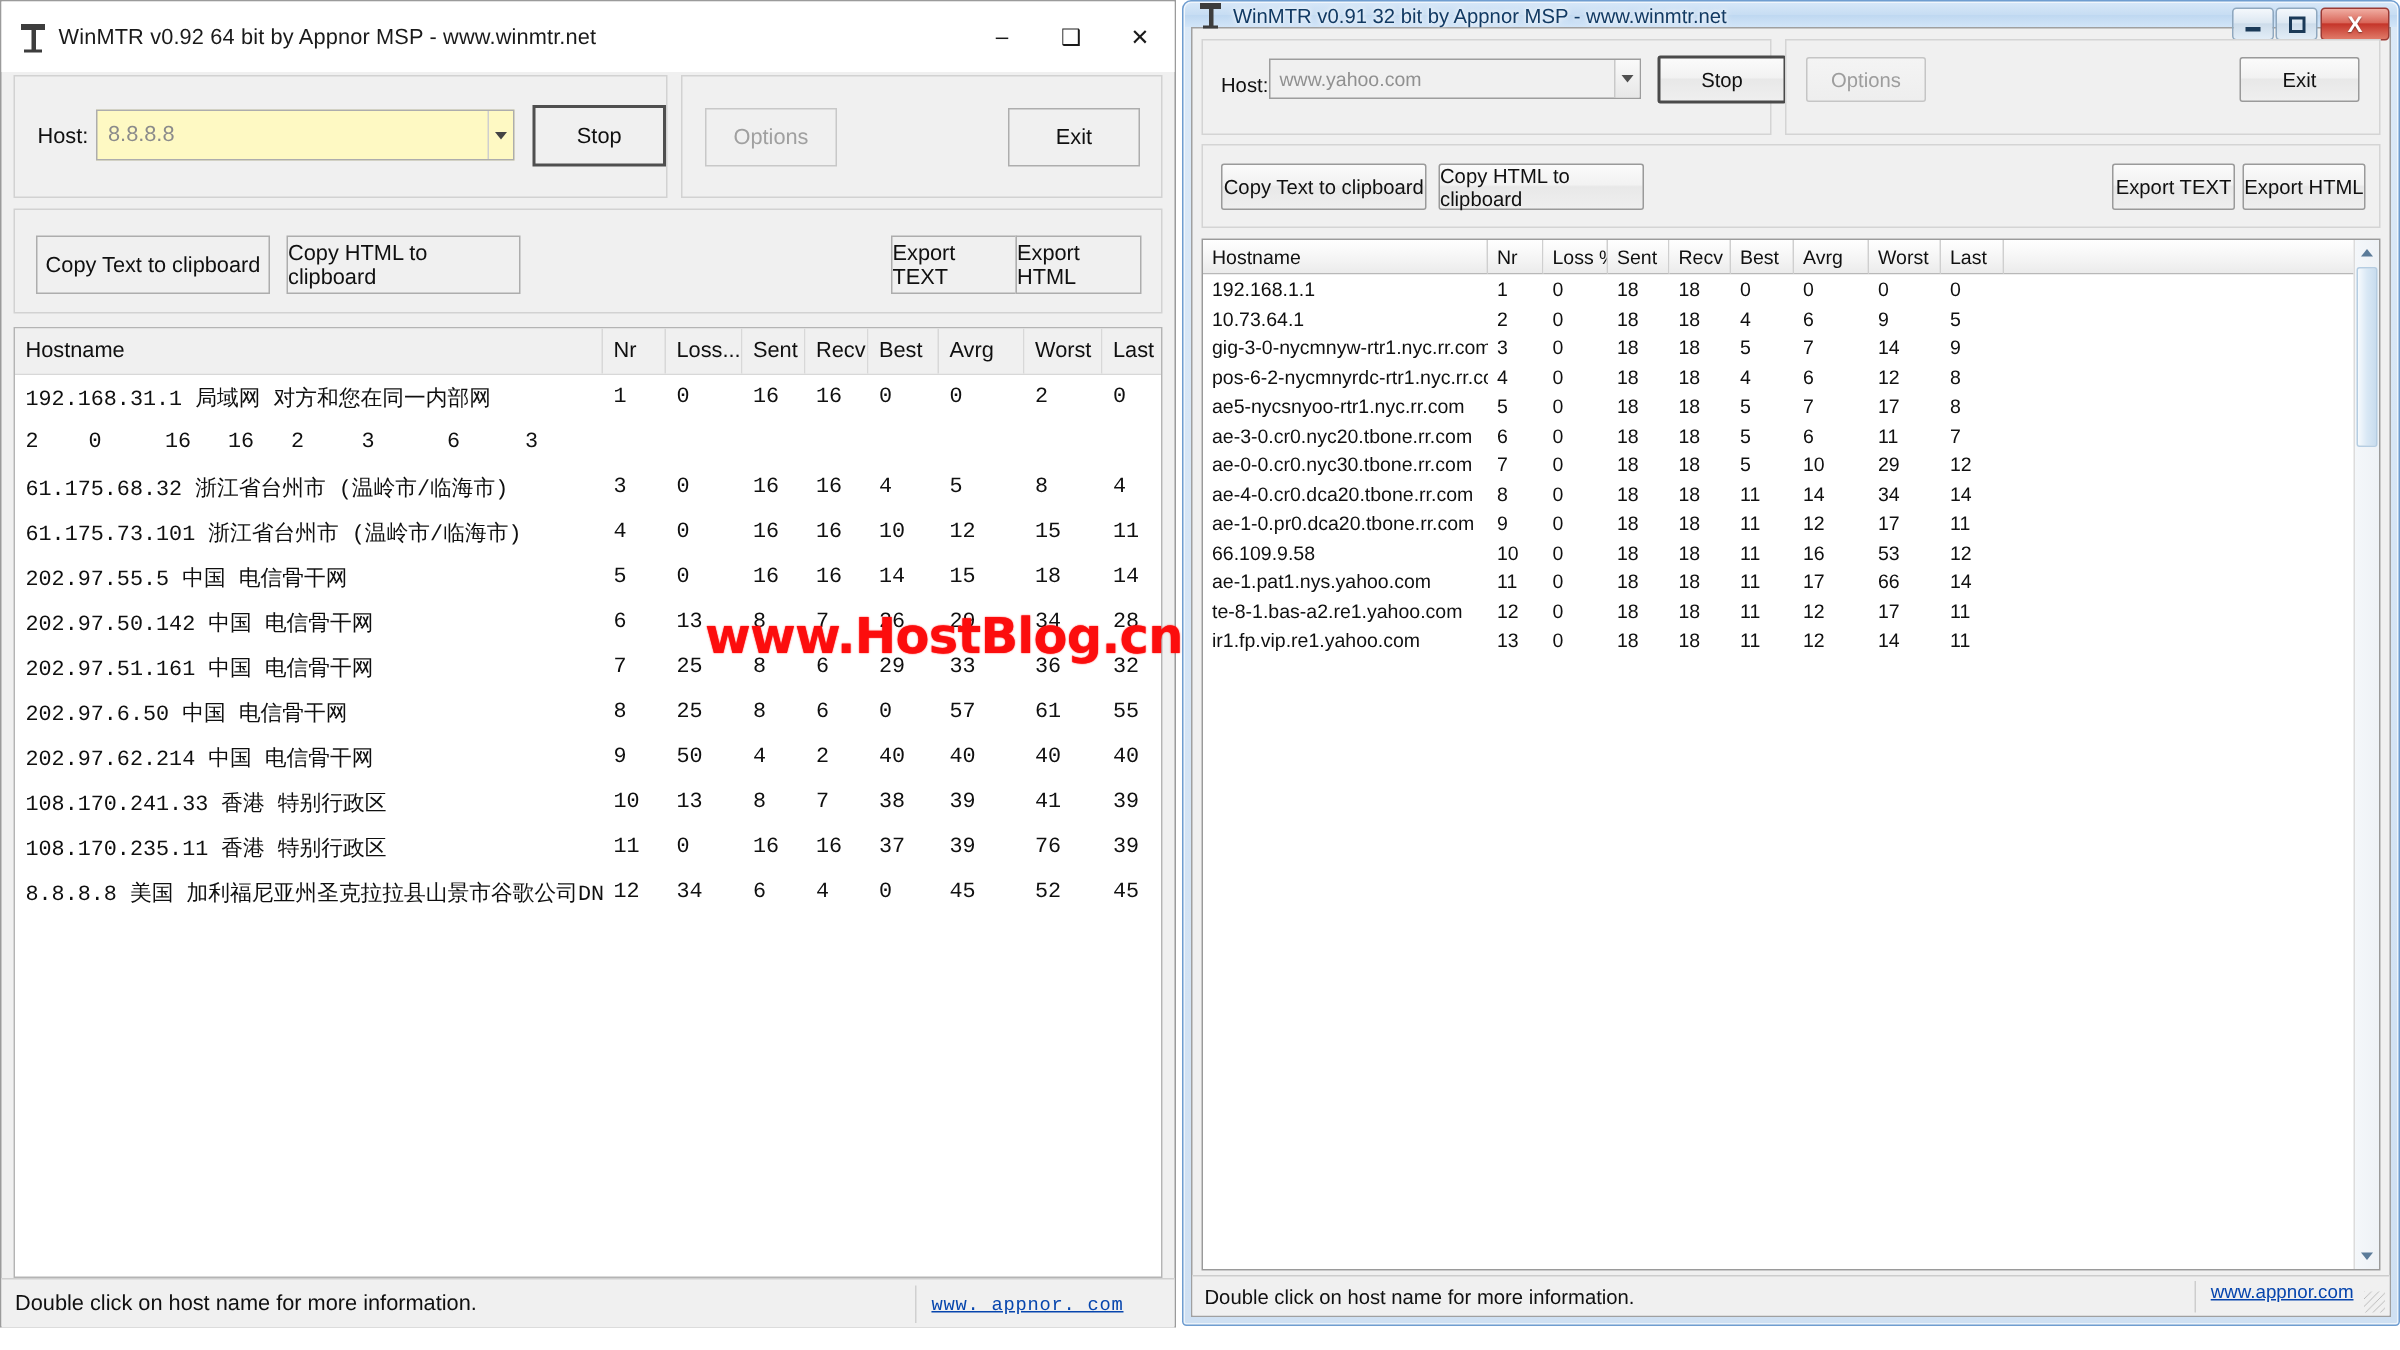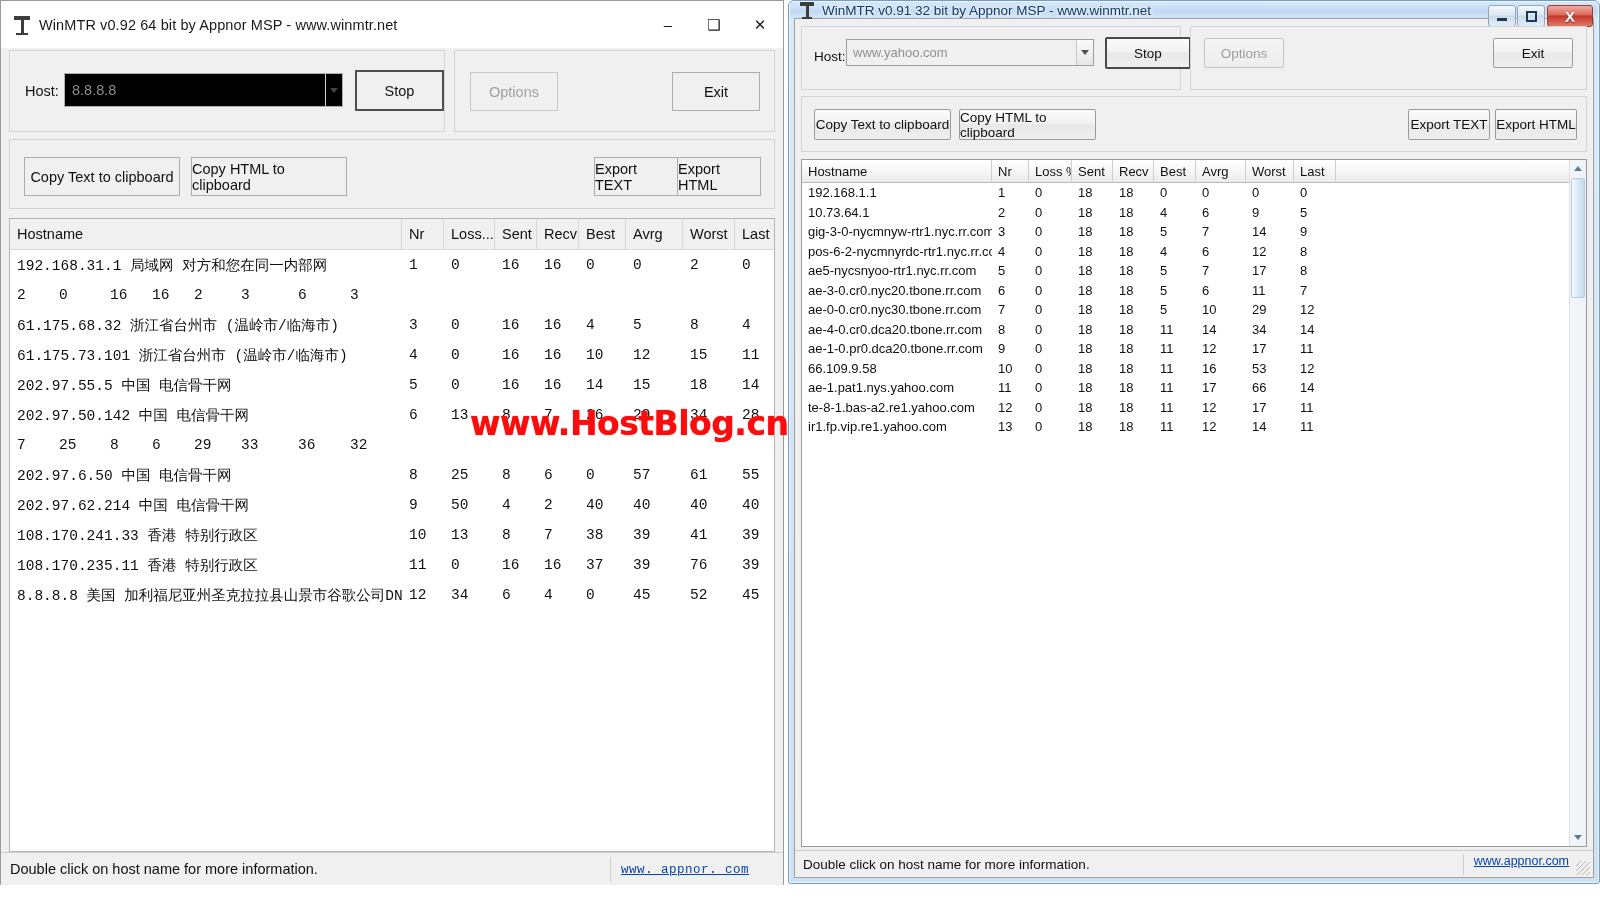--- a/index.html
+++ b/index.html
@@ -50,21 +50,21 @@
   #lw-row1 { display: flex; gap: 9px; height: 82px; margin-top: 2px; flex: 0 0 auto; }
   #lw-hostgroup { flex: 0 0 436px; position: relative; }
   #lw-optgroup  { flex: 1 1 auto; position: relative; }
 
   .host-label {
     position: absolute; left: 15px; top: 32px;
     font-size: 14.5px; color: #101010;
   }
   .combo-flat {
     position: absolute; left: 54px; top: 22px; width: 279px; height: 34px;
-    background: #000000; border: 1px solid #adadad;
+    background: #fef9c3; border: 1px solid #adadad;
     display: flex; align-items: center;
   }
   .combo-flat .val {
     padding-left: 7px; font-size: 14.5px; color: #8b8b8b; flex: 1 1 auto;
     white-space: nowrap; overflow: hidden;
   }
   .combo-flat .arrow {
     width: 17px; height: 100%; border-left: 1px solid #cfcfcf;
     display:flex; align-items:center; justify-content:center;
   }
@@ -410,20 +410,21 @@
               <div class="cell num" style="width: 42px; flex: 0 0 42px;">6</div>
               <div class="cell num" style="width: 51px; flex: 0 0 51px;">13</div>
               <div class="cell num" style="width: 42px; flex: 0 0 42px;">8</div>
               <div class="cell num" style="width: 42px; flex: 0 0 42px;">7</div>
               <div class="cell num" style="width: 47px; flex: 0 0 47px;">26</div>
               <div class="cell num" style="width: 57px; flex: 0 0 57px;">29</div>
               <div class="cell num" style="width: 52px; flex: 0 0 52px;">34</div>
               <div class="cell num" style="width: 46px; flex: 0 0 46px;">28</div>
             </div>
             <div class="lw-row">
+              <div class="cell host" style="width: 392px; flex: 0 0 392px;">202.97.51.161 中国 电信骨干网</div>
               <div class="cell num" style="width: 42px; flex: 0 0 42px;">7</div>
               <div class="cell num" style="width: 51px; flex: 0 0 51px;">25</div>
               <div class="cell num" style="width: 42px; flex: 0 0 42px;">8</div>
               <div class="cell num" style="width: 42px; flex: 0 0 42px;">6</div>
               <div class="cell num" style="width: 47px; flex: 0 0 47px;">29</div>
               <div class="cell num" style="width: 57px; flex: 0 0 57px;">33</div>
               <div class="cell num" style="width: 52px; flex: 0 0 52px;">36</div>
               <div class="cell num" style="width: 46px; flex: 0 0 46px;">32</div>
             </div>
             <div class="lw-row">

